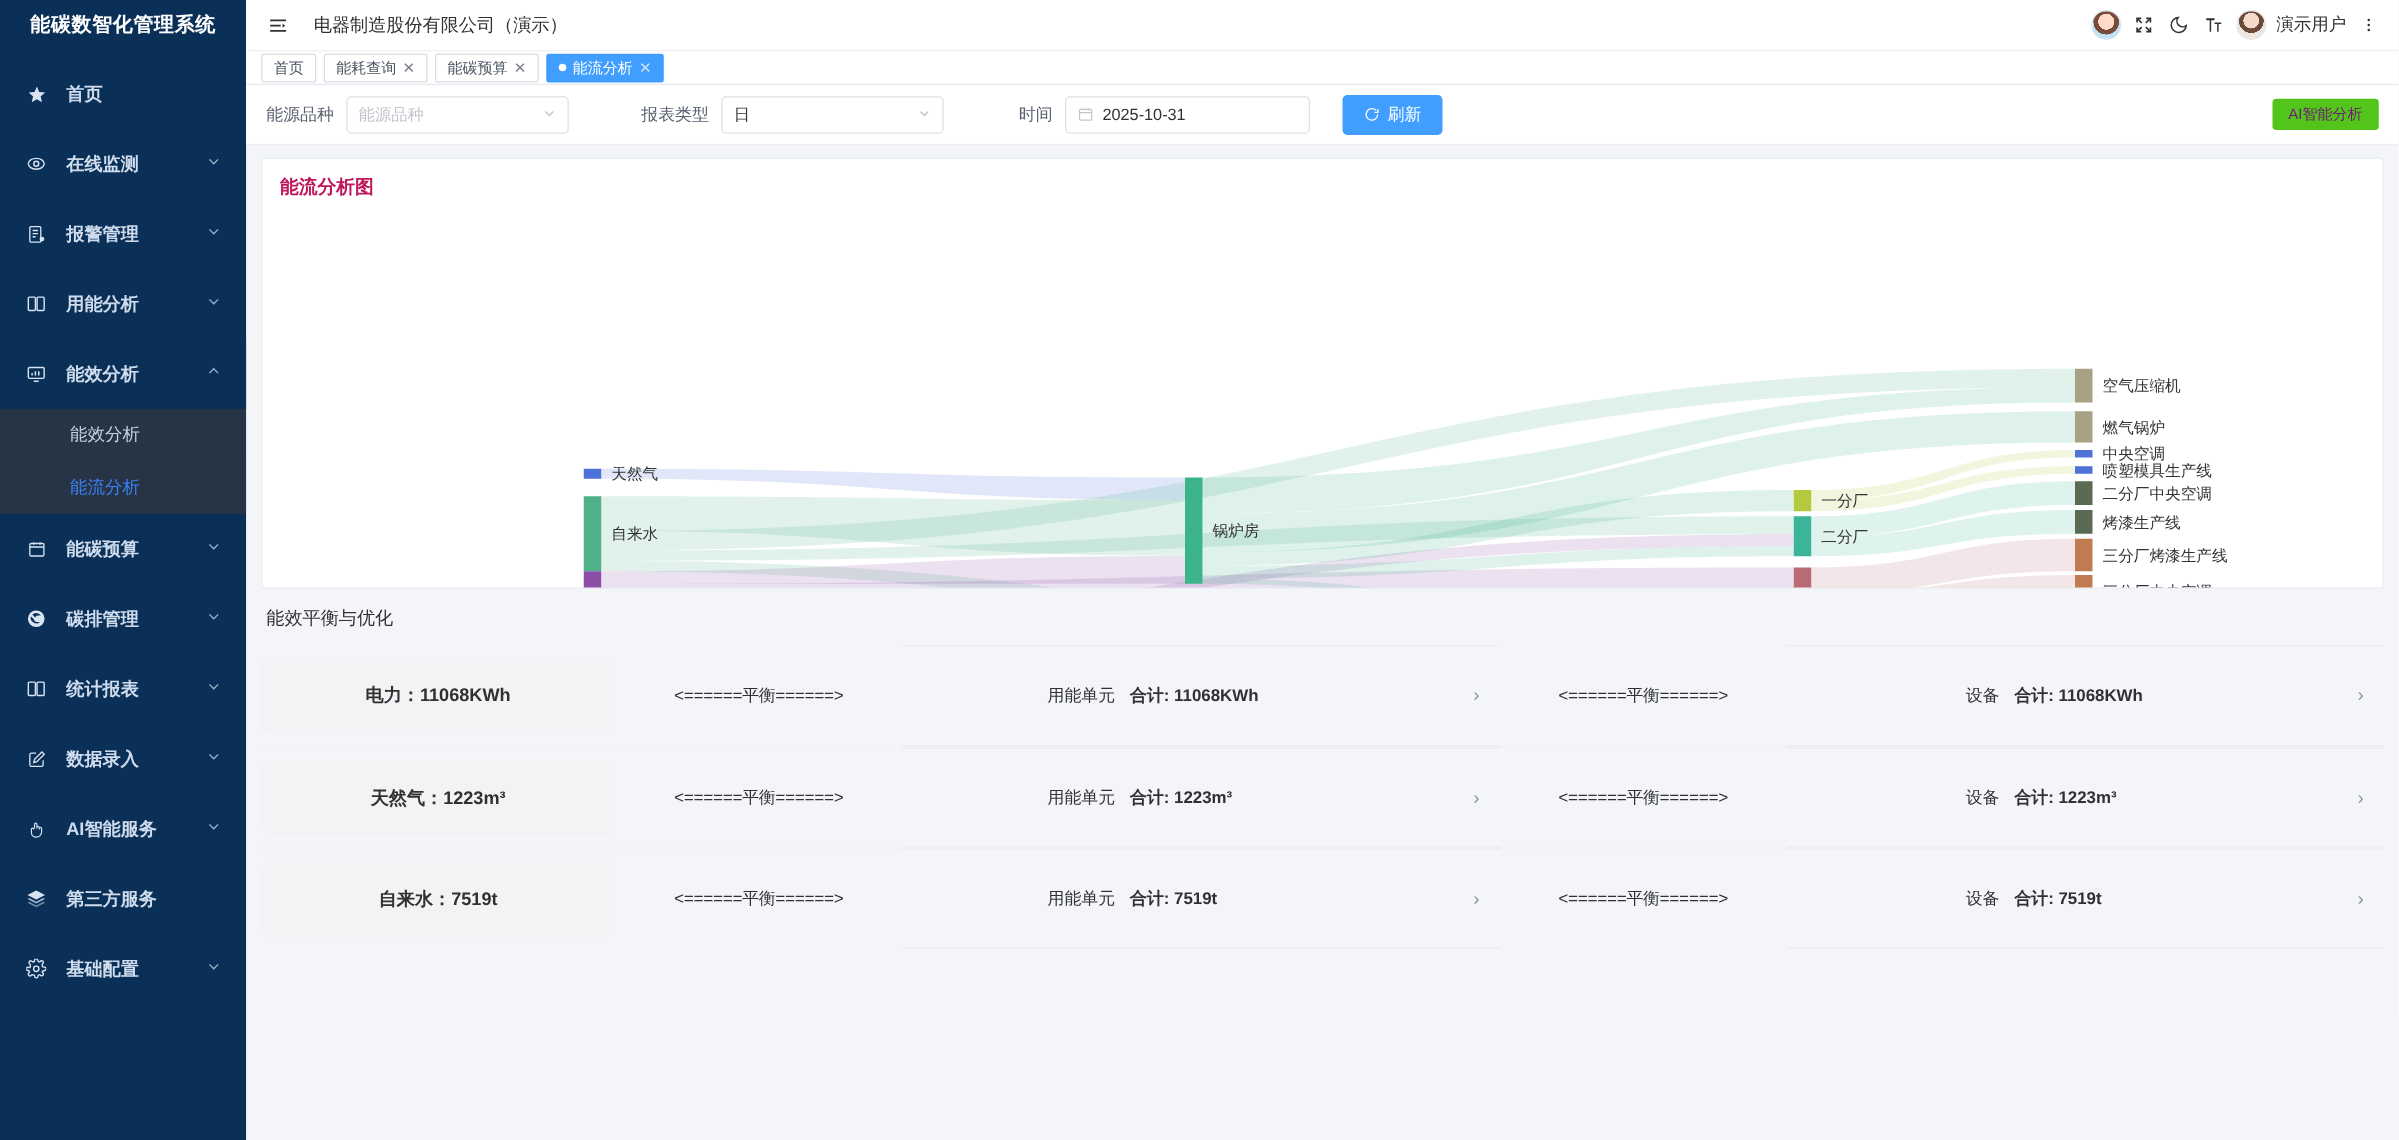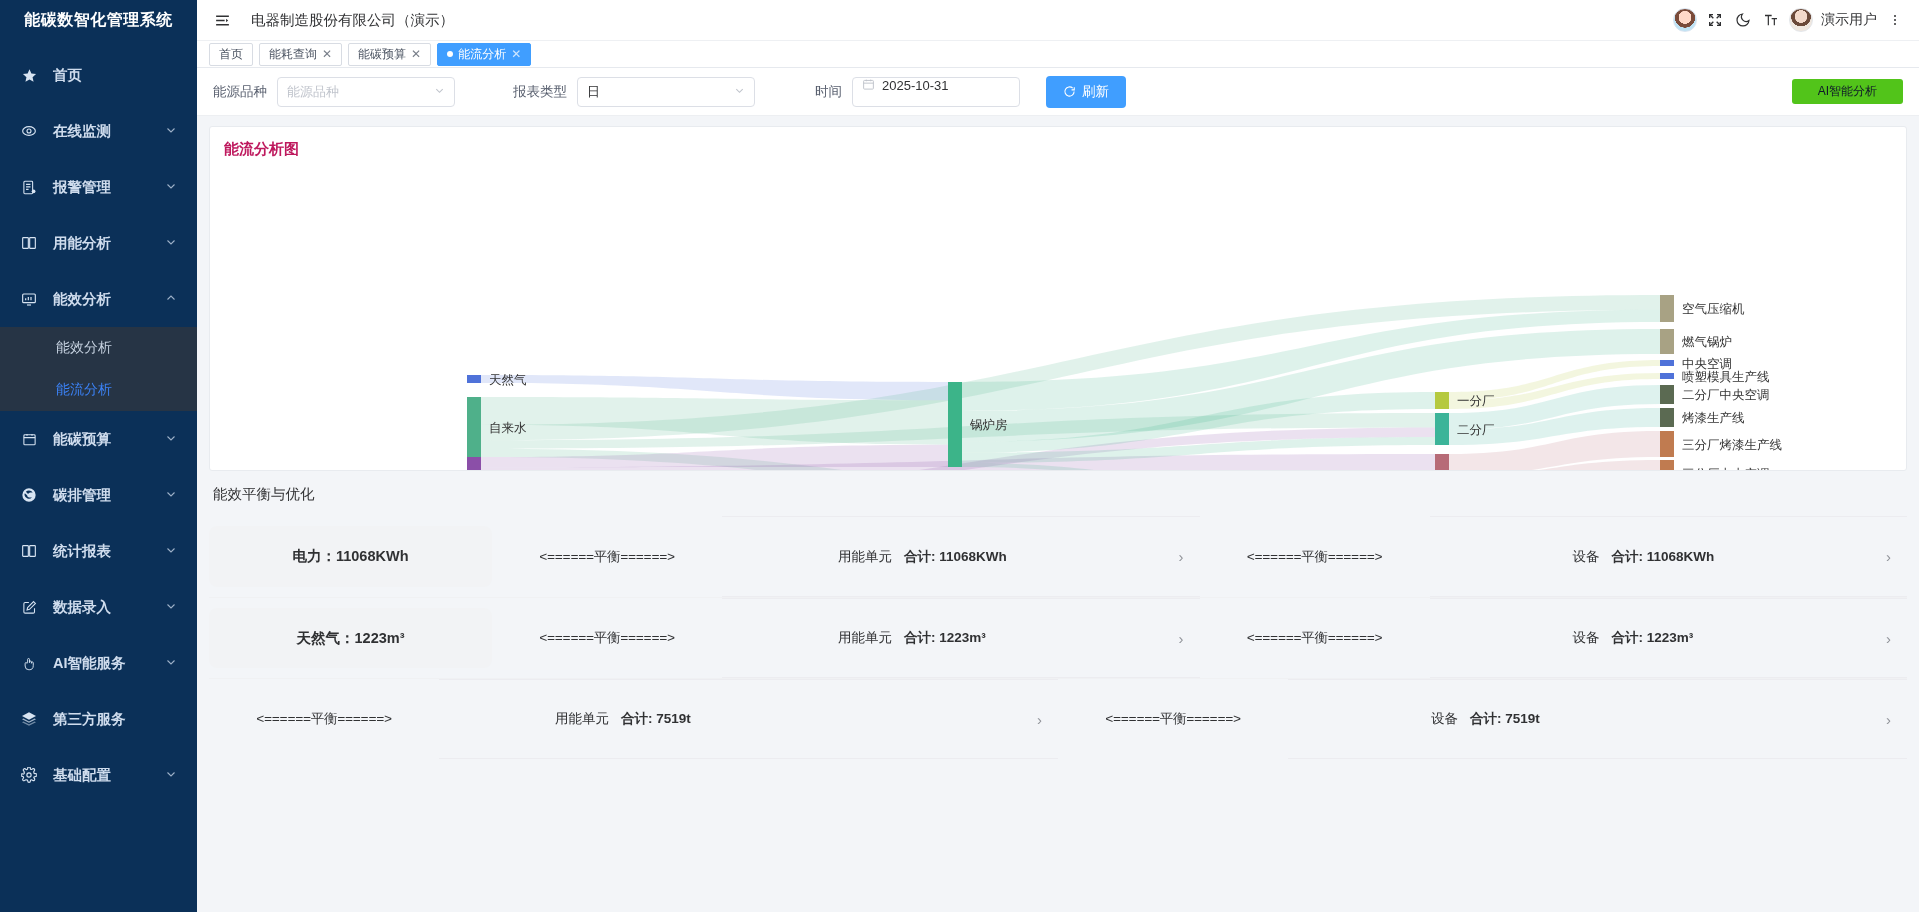--- a/index.html
+++ b/index.html
@@ -82,35 +82,35 @@
   }
   .f-label { font-size: 13.5px; color: #5a6170; margin-right: 10px; white-space: nowrap; }
   .f-select {
     width: 178px; height: 30px; border: 1px solid #dcdfe6; border-radius: 4px;
     display: flex; align-items: center; padding: 0 9px; background: #fff;
     font-size: 13px; color: #303133; cursor: pointer;
   }
   .f-select.placeholder { color: #c0c4cc; }
   .f-select .chev { margin-left: auto; color: #c0c4cc; font-size: 11px; }
   .f-date {
-    width: 168px; height: 30px; border: 1px solid #dcdfe6; border-radius: 4px;
-    display: flex; align-items: flex-start; gap: 7px; padding: 0 9px; background: #fff;
+    width: 196px; height: 30px; border: 1px solid #dcdfe6; border-radius: 4px;
+    display: flex; align-items: center; gap: 7px; padding: 0 9px; background: #fff;
     font-size: 13px; color: #303133; cursor: pointer;
   }
   .f-date .cal { color: #c0c4cc; display: flex; }
   .gap-32 { width: 58px; }
   .gap-48 { width: 60px; }
   .btn-refresh {
     height: 32px; padding: 0 17px; background: #409eff; color: #fff;
     border: none; border-radius: 4px; font-size: 13.5px; cursor: pointer;
     display: inline-flex; align-items: center; gap: 6px;
     font-family: inherit;
   }
   .btn-ai {
-    margin-left: auto; height: 25px; padding: 0 26px; background: #52c41a; color: #0f172a;
+    margin-left: auto; height: 25px; padding: 0 13px; background: #52c41a; color: #701a75;
     border: none; border-radius: 3px; font-size: 12px; cursor: pointer;
     display: inline-flex; align-items: center; font-family: inherit;
     align-self: flex-start; margin-top: 11px;
   }
 
   .content { flex: 1; overflow: hidden; padding: 10px 12px 0 12px; position: relative; }
 
   .card {
     background: #fff; border: 1px solid #e8ebef; border-radius: 3px;
     height: 345px; position: relative; overflow: hidden;
@@ -548,20 +548,21 @@
           </div>
           <div class="bal-eq">&lt;======平衡======&gt;</div>
           <div class="bal-panel">
             <span class="unit">设备</span>
             <span class="total">合计: 1223m³</span>
             <span class="chev">›</span>
           </div>
         </div>
 
         <div class="bal-row">
+          <div class="bal-pill">自来水：7519t</div>
           <div class="bal-eq">&lt;======平衡======&gt;</div>
           <div class="bal-panel">
             <span class="unit">用能单元</span>
             <span class="total">合计: 7519t</span>
             <span class="chev">›</span>
           </div>
           <div class="bal-eq">&lt;======平衡======&gt;</div>
           <div class="bal-panel">
             <span class="unit">设备</span>
             <span class="total">合计: 7519t</span>

